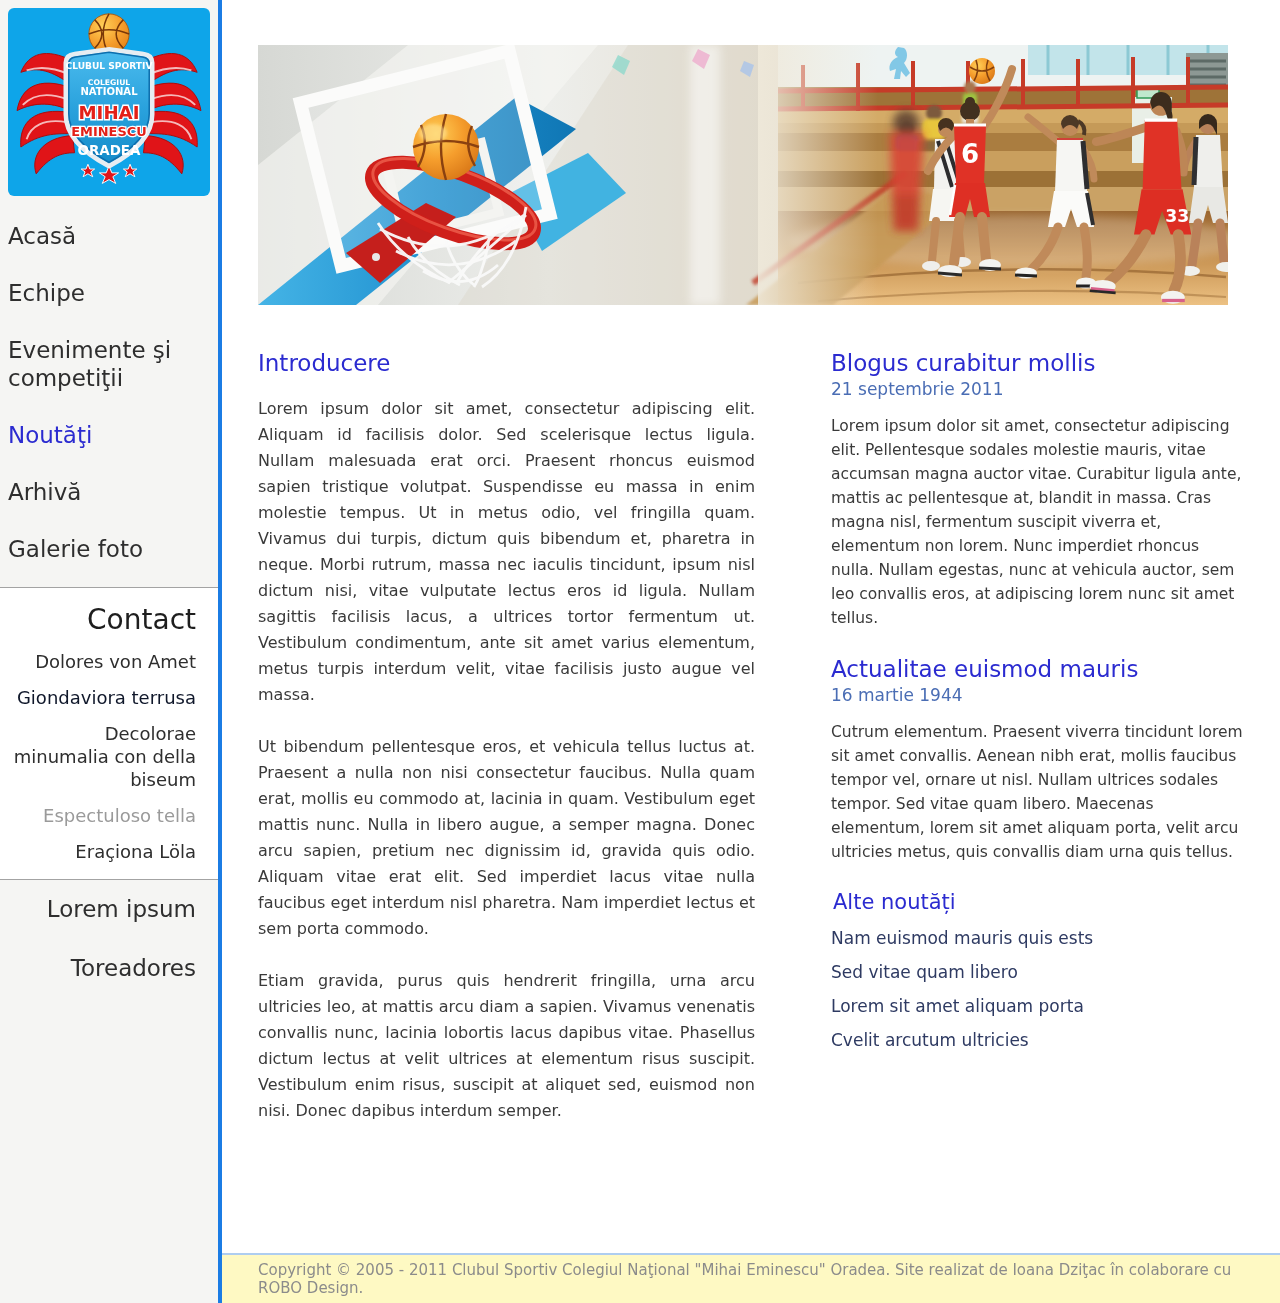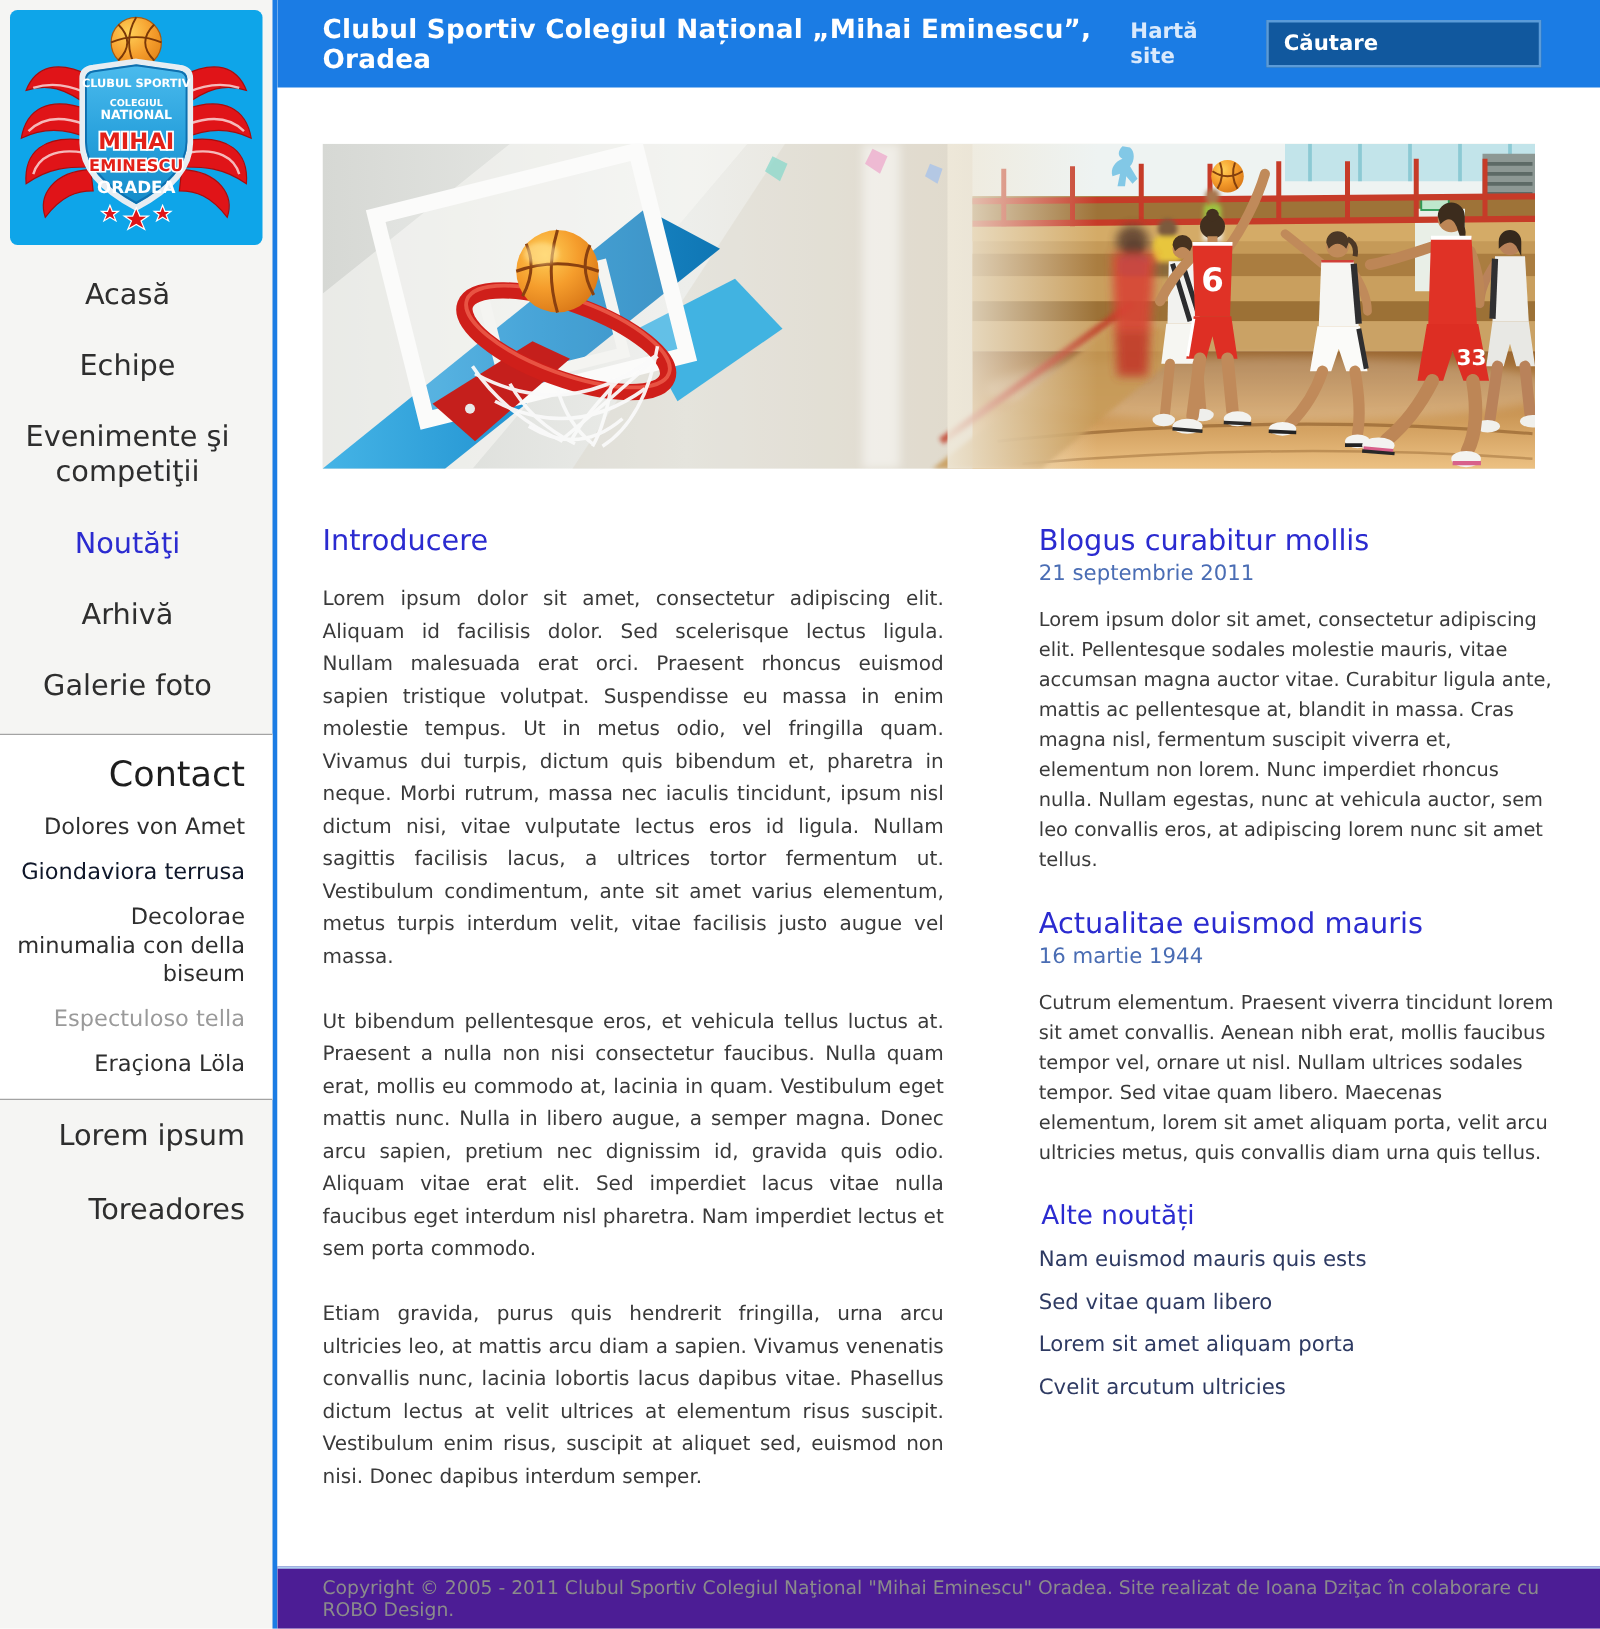--- a/index.html
+++ b/index.html
@@ -5,21 +5,21 @@
   * { margin:0; padding:0; box-sizing:border-box; }
   html,body { width:1280px; height:1303px; background:#ffffff; font-family:"DejaVu Sans",sans-serif; position:relative; overflow:hidden; }
 
   
   .sidebar { position:absolute; left:0; top:0; width:222px; height:1303px;
              background:#f5f5f3; border-right:4px solid #1b7ce4; }
   .logo-box { margin:8px 0 0 8px; width:202px; height:188px; background:#0ea5e9; border-radius:6px;
               display:flex; align-items:center; justify-content:center; }
   .logo-box svg { width:194px; height:182px; }
 
-  .main-nav { padding:26px 22px 24px 8px; text-align:center; }
+  .main-nav { padding:26px 22px 24px 8px; text-align:left; }
   .main-nav a { display:block; font-size:23px; line-height:28px; color:#2e2e2e;
                 text-decoration:none; margin-bottom:29px; }
   .main-nav a:last-child { margin-bottom:0; }
   .main-nav a.active { color:#2b2bd0; }
 
   .section-contact { background:#ffffff; border-top:1px solid #a3a3a3; border-bottom:1px solid #a3a3a3;
                      padding:15px 22px 16px 8px; text-align:right; }
   .contact-title { font-size:28px; color:#1e1e1e; margin-bottom:14px; display:block; text-decoration:none; }
   .section-contact a.sub { display:block; font-size:18px; line-height:23px; color:#2e2e2e;
                            text-decoration:none; margin-bottom:13px; }
@@ -57,21 +57,21 @@
                 margin-bottom:26px; }
 
   .article { margin-bottom:26px; }
   .article .date { font-size:17px; color:#4a6db4; margin:3px 0 15px; }
   .article p { font-size:15.5px; line-height:24px; color:#3a3a3a; margin:0; }
 
   .other-news h2.head { font-size:21px; margin:6px 0 14px 2px; }
   .other-news a { display:block; font-size:17px; color:#2e3a62; text-decoration:none;
                   margin-bottom:14px; }
 
-  .footer { flex:0 0 auto; height:50px; background:#4c1d95; border-top:2px solid #aecdf0;
+  .footer { flex:0 0 auto; height:50px; background:#fef9c3; border-top:2px solid #aecdf0;
             display:flex; align-items:center; padding-left:36px; }
   .footer span { color:#8b8b8b; font-size:15px; }
 </style>
 </head>
 <body>
 
 <div class="sidebar">
 
   <div class="logo-box">
     <svg viewBox="0 0 200 190" aria-hidden="true">
@@ -147,25 +147,20 @@
   </div>
 
   <div class="section-bottom">
     <a href="#">Lorem ipsum</a>
     <a href="#">Toreadores</a>
   </div>
 </div>
 
 <div class="content">
 
-  <div class="topbar">
-    <span class="title">Clubul Sportiv Colegiul Național „Mihai Eminescu”, Oradea</span>
-    <a href="#" class="sitemap">Hartă site</a>
-    <input class="searchbox" type="text" value="Căutare" style="">
-  </div>
 
   <div class="main">
 
     <svg class="banner" viewBox="0 0 970 260" preserveAspectRatio="none" aria-hidden="true">
       <defs>
         <linearGradient id="gWall" x1="0" x2="1" y1="0" y2="0">
           <stop offset="0" stop-color="#d6d8d4"></stop>
             <stop offset="0.3" stop-color="#edeeeb"></stop>
           <stop offset="0.55" stop-color="#e4ddcf"></stop>
             <stop offset="1" stop-color="#e9e2d2"></stop>

